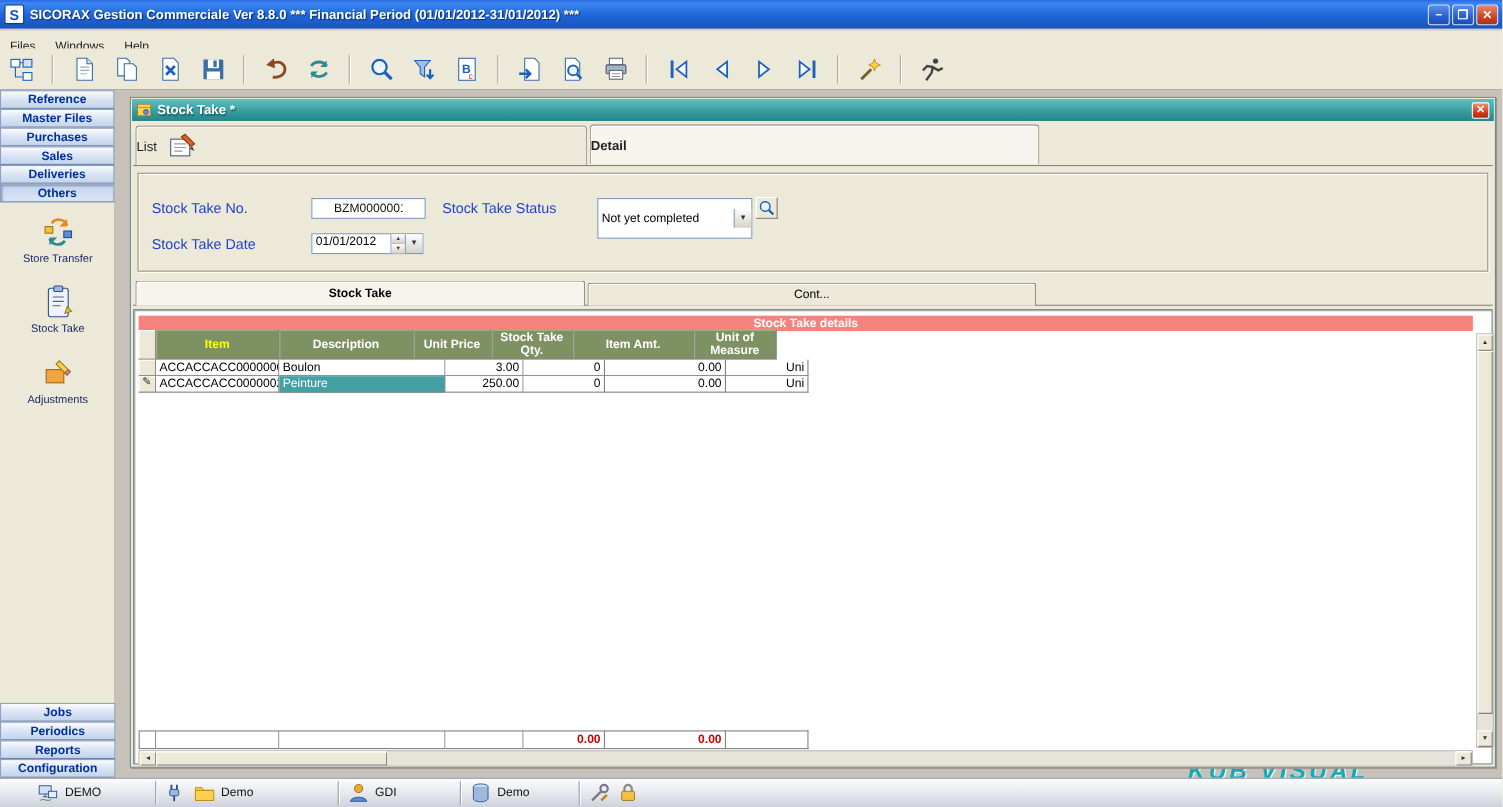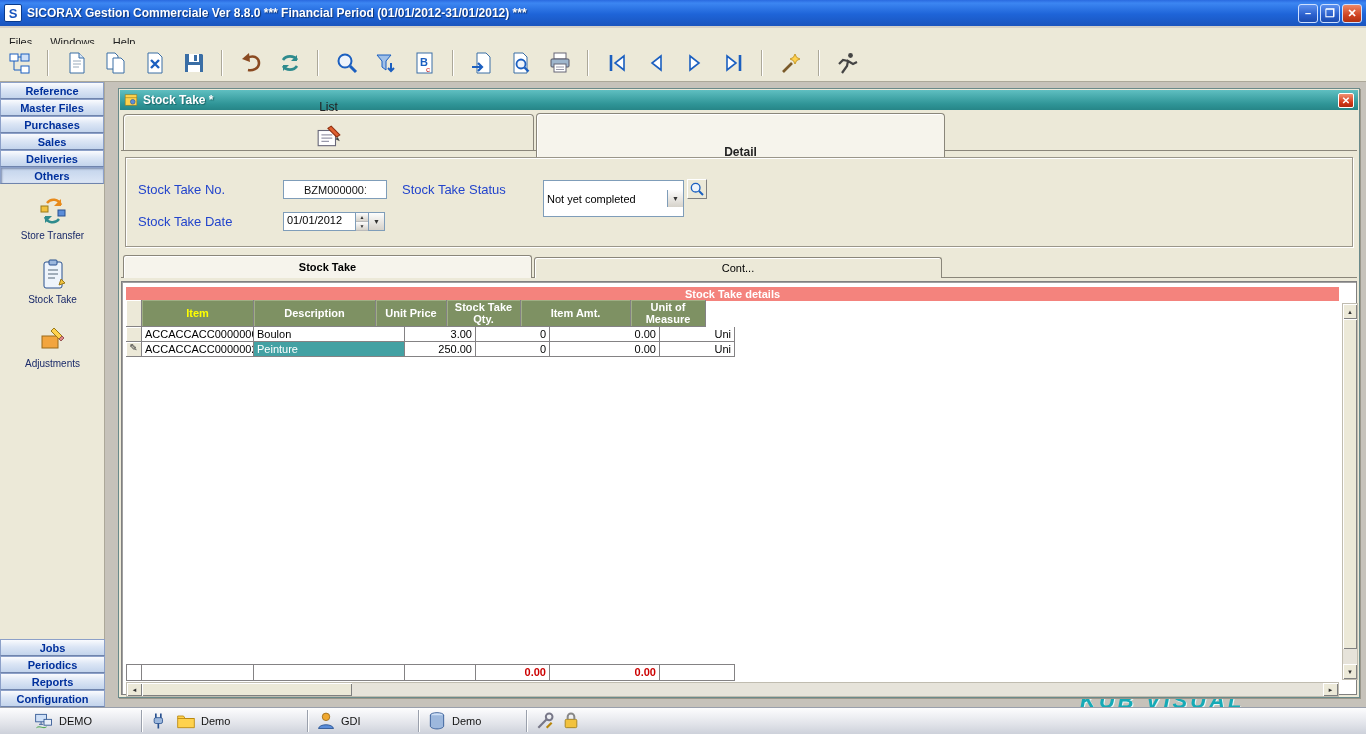--- a/index.html
+++ b/index.html
@@ -55,23 +55,23 @@
   .stwin-header { position:absolute; left:1px; top:1px; right:1px; height:20px;
     background:linear-gradient(180deg,#5fbfc1,var(--c-teal) 70%,#268587); display:flex; align-items:center; padding:0 4px; }
   .stwin-icon { width:14px; height:14px; margin-right:5px; }
   .stwin-icon svg { display:block; }
   .stwin-title { color:#fff; font-size:12px; font-weight:bold; text-shadow:1px 1px 1px #1a6567; flex:1; }
   .stwin-close { width:16px; height:15px; border:1px solid #fff; border-radius:2px; color:#fff; font-size:10px; font-weight:bold;
     display:flex; align-items:center; justify-content:center; background:linear-gradient(180deg,#f09070,#d43818 65%,#b02a10); }
 
   .tabstrip { position:absolute; left:2px; top:24px; right:2px; height:38px; border-bottom:1px solid #8a867a; }
   .tab { position:absolute; top:1px; height:36px; background:#ece9d8; border:1px solid #8a867a; border-bottom:none;
-    border-radius:4px 4px 0 0; display:flex; align-items:center; justify-content:flex-end; gap:10px; font-size:12px; color:#222;
-    box-shadow:inset 1px 1px 0 #fff;flex-direction:column; }
-  .tab.active { background:#f6f4ec; height:46px; top:0; font-weight:bold; }
+    border-radius:4px 4px 0 0; display:flex; align-items:center; justify-content:flex-start; gap:10px; font-size:12px; color:#222;
+    box-shadow:inset 1px 1px 0 #fff; }
+  .tab.active { background:#f6f4ec; height:36px; top:0; font-weight:bold; }
   .tab-list { left:2px; width:411px; }
   .tab-detail { left:415px; width:409px; }
   .tabicon { width:26px; height:26px; display:block; }
   .tabicon svg { display:block; }
 
   .form-panel { position:absolute; left:6px; top:68px; right:6px; height:90px; background:#ece9d8;
     border:1px solid #9a968a; box-shadow:inset 1px 1px 0 #fff, 1px 1px 0 #fff; }
   .flabel { position:absolute; font-size:13px; color:var(--c-label); white-space:nowrap; }
   .fin { position:absolute; height:19px; border:1px solid #7f9db9; background:#fff; font-family:"Liberation Sans",sans-serif;
     font-size:11px; padding:0 20px; color:#111; }

